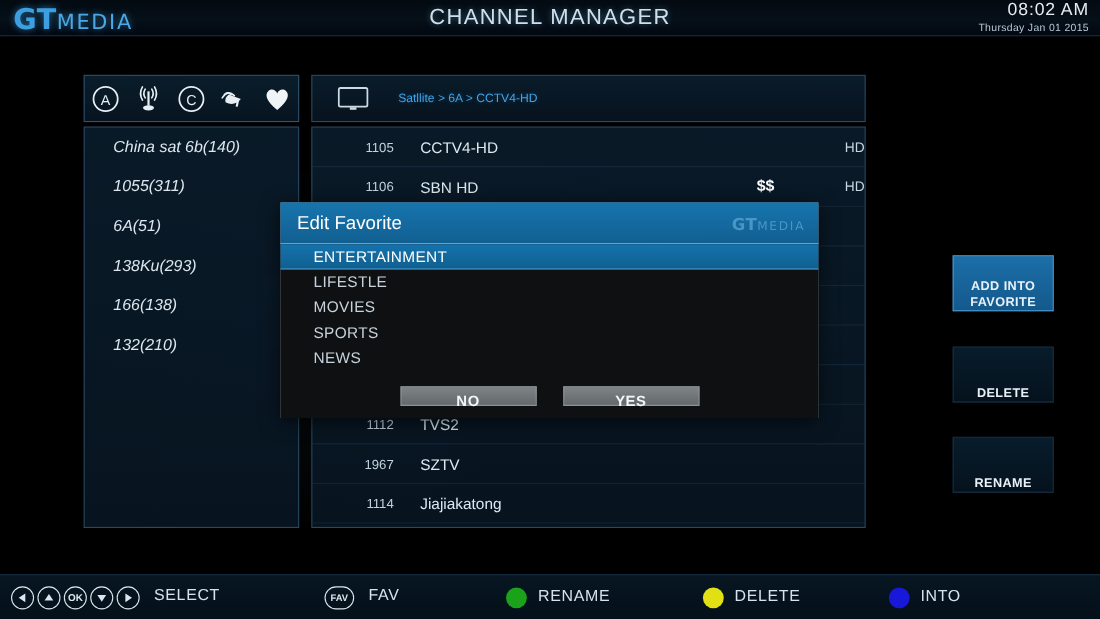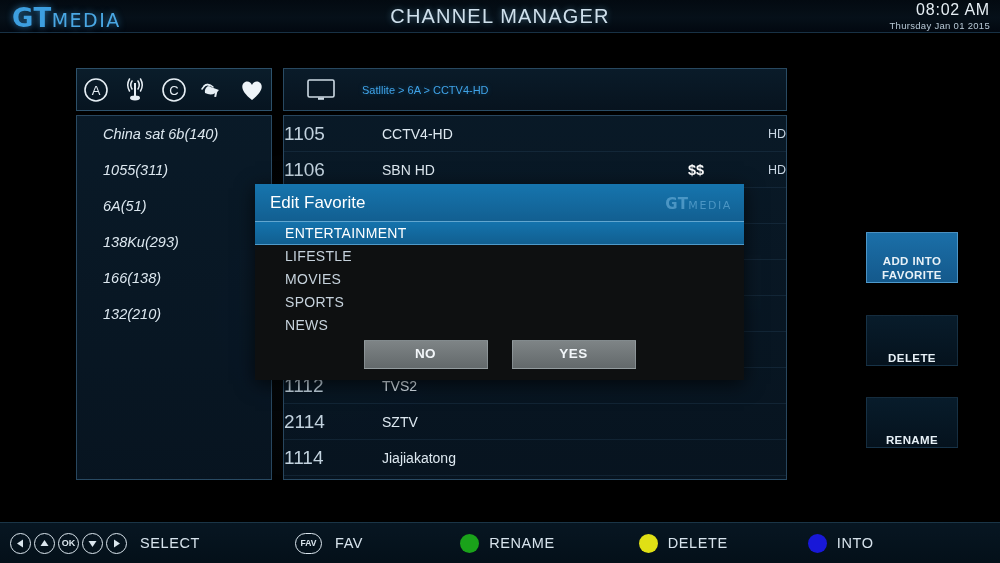--- a/index.html
+++ b/index.html
@@ -102,21 +102,21 @@
     position: absolute; left: 283px; top: 115px; width: 504px; height: 365px;
     background: linear-gradient(180deg, rgba(10,28,43,0.9), rgba(8,22,35,0.9));
     border: 1px solid rgba(85,140,180,0.42);
     overflow: hidden;
   }
   .chan-row {
     height: 36px; display: flex; align-items: center;
     border-bottom: 1px solid rgba(70,115,150,0.17);
     font-size: 14px; color: #dde8f0;
   }
-  .chan-num { width: 74px; color: #c2d2de; font-size: 19px; }
+  .chan-num { width: 74px; text-align: right; color: #c2d2de; font-size: 12px; }
   .chan-name { margin-left: 24px; flex: 1; }
   .chan-pay { width: 60px; text-align: center; font-weight: bold; color: #ffffff; font-size: 14.5px; }
   .chan-hd { width: 60px; text-align: right; color: #c8d6e2; font-size: 12.5px; }
 
   
   .act-btn {
     position: absolute; left: 866px; width: 92px; height: 51px;
     display: flex; align-items: flex-end; justify-content: center;
     text-align: center; font-size: 11.5px; font-weight: bold;
     letter-spacing: 0.4px; line-height: 14px; color: #e8f1f7;
@@ -163,35 +163,35 @@
   .cat-item.selected {
     background: linear-gradient(180deg, #1473ad 0%, #115f90 100%);
     color: #ffffff;
     border-bottom: 1px solid rgba(150,205,240,0.45);
   }
   #dlg-buttons {
     position: absolute; left: 0; bottom: 11px; width: 489px;
     display: flex; justify-content: center; gap: 24px;
   }
   .dlg-btn {
-    width: 124px; height: 29px; line-height: 26px; text-align: center;
+    width: 124px; height: 18px; line-height: 26px; text-align: center;
     font-size: 13.5px; font-weight: bold; letter-spacing: 0.5px;
     color: #f2f6f9;
     background: linear-gradient(180deg, #7e8486 0%, #63696b 100%);
     border: 1px solid rgba(190,200,205,0.35);
   }
 
   
   #bottombar {
     position: absolute; left: 0; bottom: 0; width: 1000px; height: 41px;
     background: linear-gradient(180deg, #071622 0%, #041019 100%);
     border-top: 1px solid rgba(80,140,180,0.30);
     display: flex; align-items: center;
   }
-  .hint { display: flex; align-items: center; }
+  .hint { display: flex; }
   .hint-label {
     font-size: 14.5px; color: #d7e3ec; letter-spacing: 0.6px; margin-left: 10px;
   }
   .key-circle {
     width: 21px; height: 21px; border-radius: 50%;
     border: 1.6px solid #dbe6ee; margin-right: 3px;
     display: flex; align-items: center; justify-content: center;
     color: #dbe6ee; font-size: 9px; font-weight: bold;
     flex: 0 0 auto;
   }
@@ -320,21 +320,21 @@
         <div class="chan-pay"></div>
         <div class="chan-hd"></div>
       </div>
       <div class="chan-row">
         <div class="chan-num">1112</div>
         <div class="chan-name">TVS2</div>
         <div class="chan-pay"></div>
         <div class="chan-hd"></div>
       </div>
       <div class="chan-row">
-        <div class="chan-num">2114</div>
+        <div class="chan-num">1967</div>
         <div class="chan-name">SZTV</div>
         <div class="chan-pay"></div>
         <div class="chan-hd"></div>
       </div>
       <div class="chan-row">
         <div class="chan-num">1114</div>
         <div class="chan-name">Jiajiakatong</div>
         <div class="chan-pay"></div>
         <div class="chan-hd"></div>
       </div>

